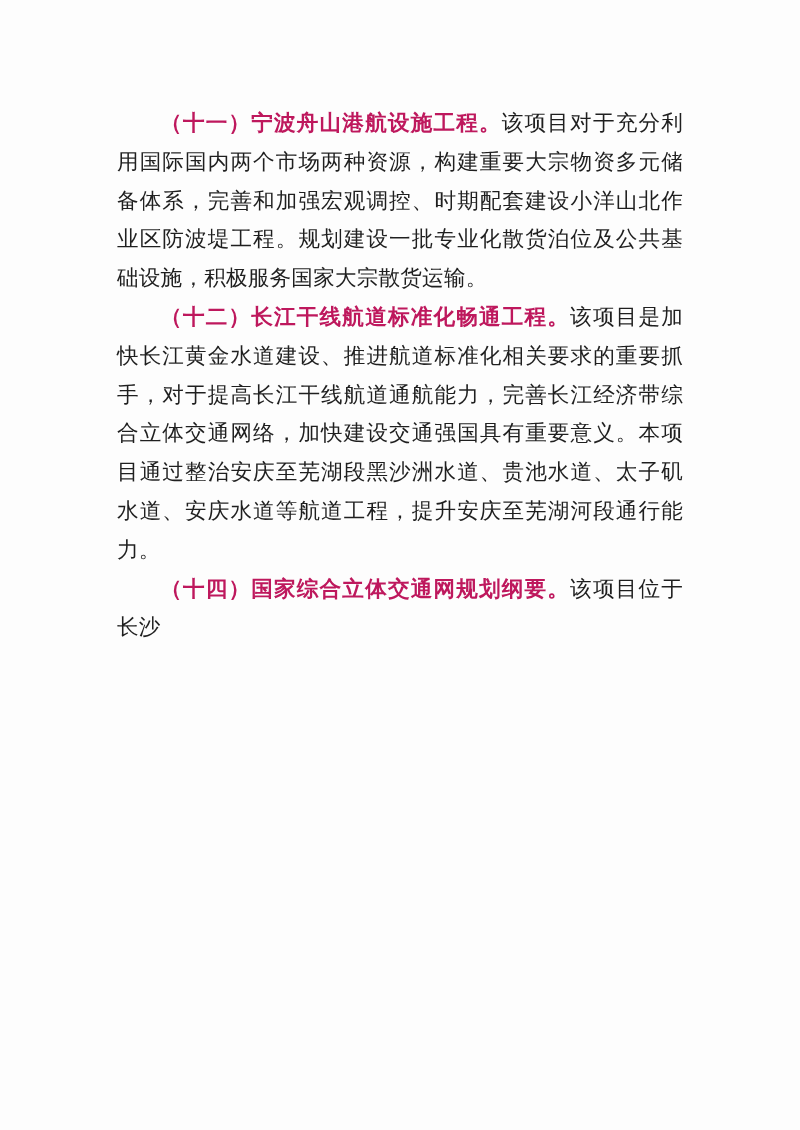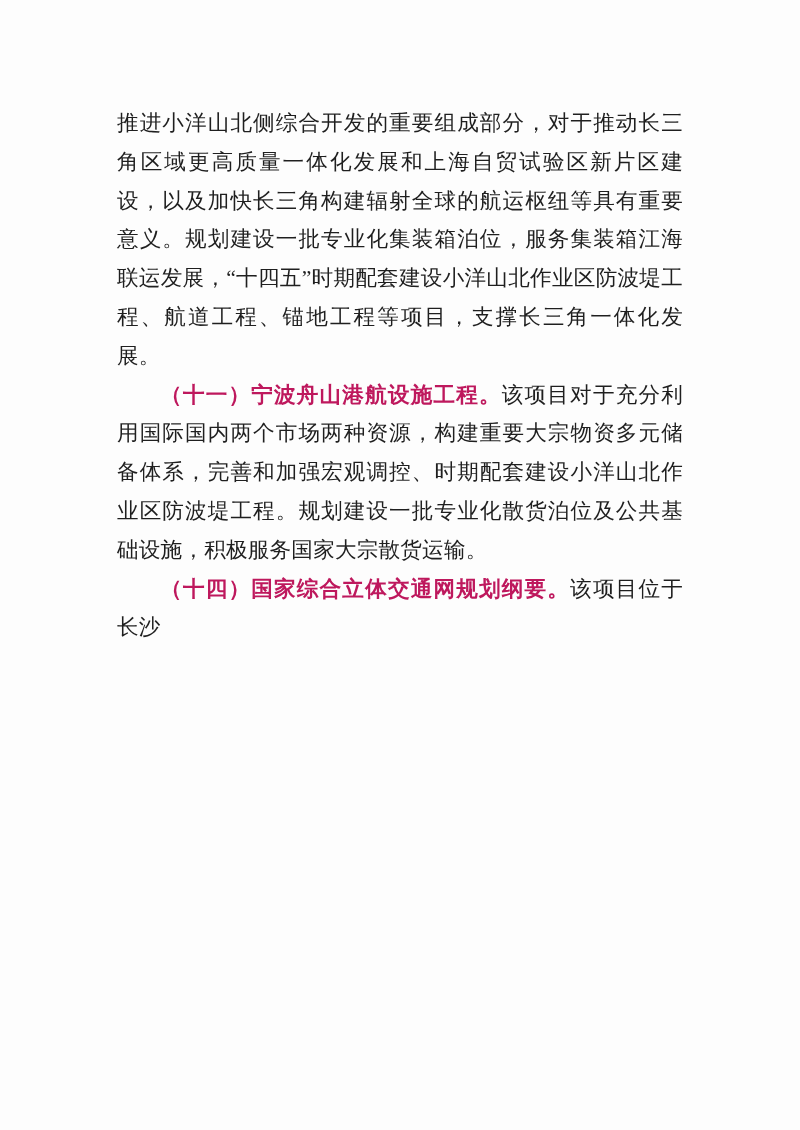--- a/index.html
+++ b/index.html
@@ -39,18 +39,18 @@
   }
   .para .body-text {
     font-weight: normal;
   }
 </style>
 </head>
 <body>
 
 <div class="page">
   <div class="paragraphs">
-      <p class="para"><span class="heading"></span><span class="body-text">推进小洋山北侧综合开发的重要组成部分，对于推动长三角区域更高质量一体化发展和上海自贸试验区新片区建设，以及加快长三角构建辐射全球的航运枢纽等具有重要意义。规划建设一批专业化集装箱泊位，服务集装箱江海联运发展，“十四五”时期配套建设小洋山北作业区防波堤工程、航道工程、锚地工程等项目，支撑长三角一体化发展。</span></p>
       <p class="para indent"><span class="heading">（十一）宁波舟山港航设施工程。</span><span class="body-text">该项目对于充分利用国际国内两个市场两种资源，构建重要大宗物资多元储备体系，完善和加强宏观调控、时期配套建设小洋山北作业区防波堤工程。规划建设一批专业化散货泊位及公共基础设施，积极服务国家大宗散货运输。</span></p>
+      <p class="para indent"><span class="heading">（十二）长江干线航道标准化畅通工程。</span><span class="body-text">该项目是加快长江黄金水道建设、推进航道标准化相关要求的重要抓手，对于提高长江干线航道通航能力，完善长江经济带综合立体交通网络，加快建设交通强国具有重要意义。本项目通过整治安庆至芜湖段黑沙洲水道、贵池水道、太子矶水道、安庆水道等航道工程，提升安庆至芜湖河段通行能力。</span></p>
       <p class="para indent"><span class="heading">（十四）国家综合立体交通网规划纲要。</span><span class="body-text">该项目位于长沙</span></p>
     </div>
 
 </div>
 
 </body></html>

